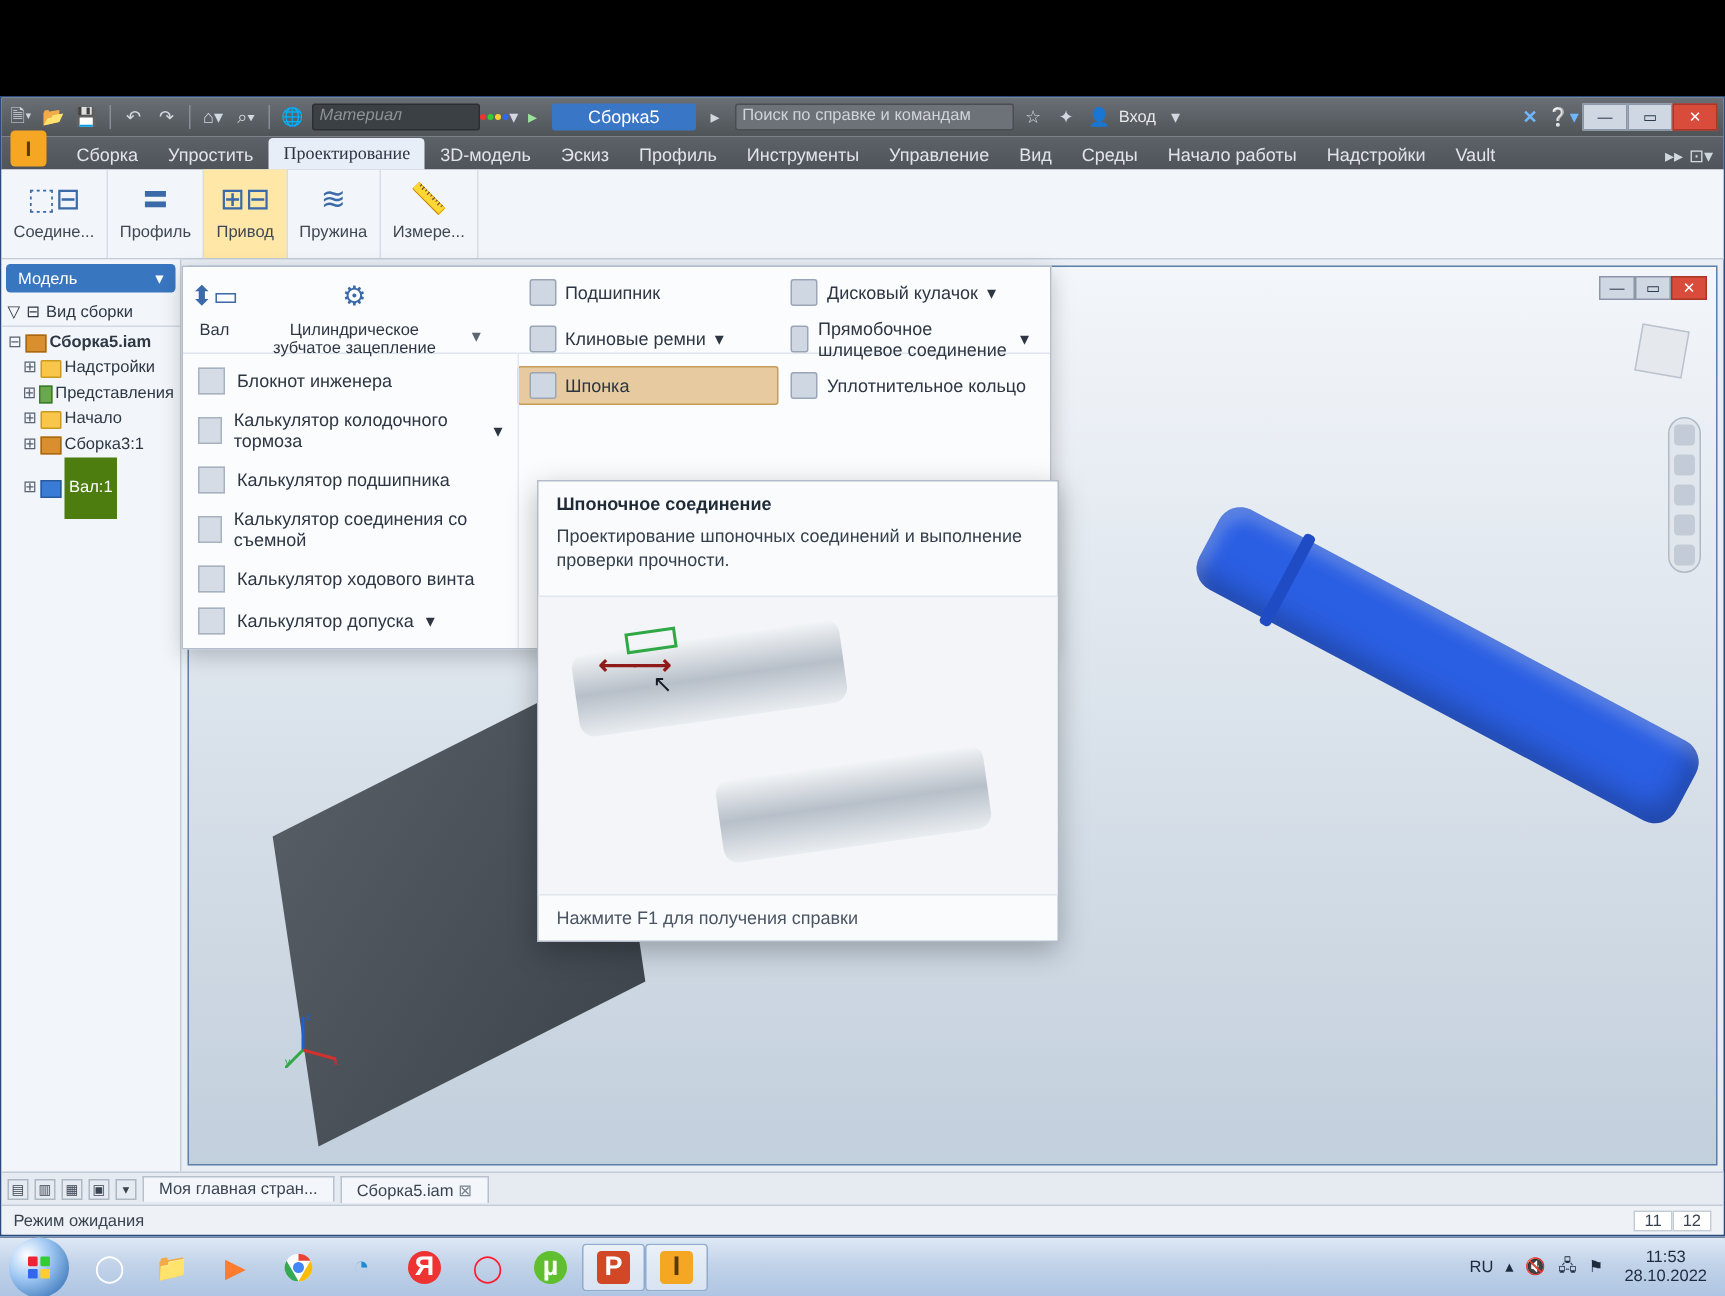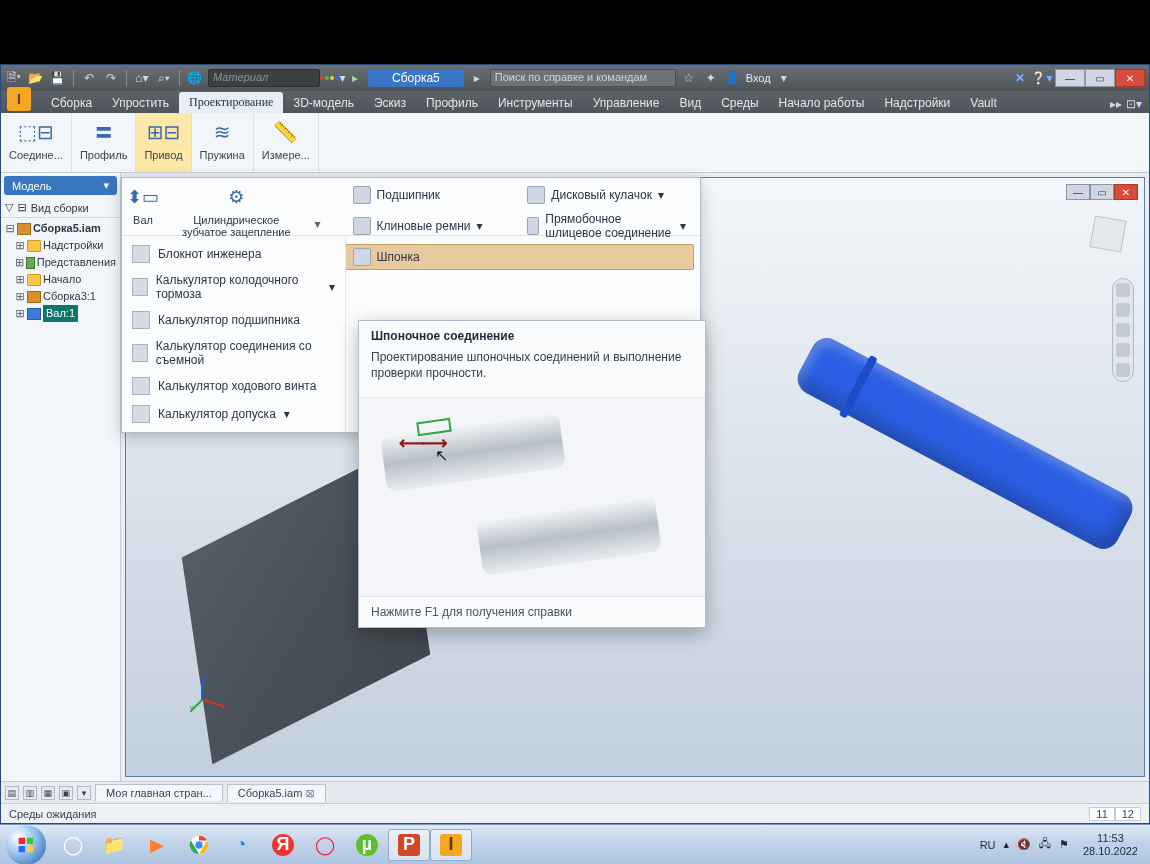--- a/index.html
+++ b/index.html
@@ -33,21 +33,21 @@
   .workrow{ flex:1; display:flex; min-height:0;}
   .browser{ width:120px; background:#f2f5f9; border-right:1px solid #c3cbd6; display:flex; flex-direction:column; font-size:11px; color:#2e3844;}
   .browser-head{ background:#3876c0; color:#fff; padding:3px 8px; border-radius:3px; margin:3px; font-size:11px; display:flex; align-items:center; justify-content:space-between;}
   .browser-sub{ padding:3px 4px; border-bottom:1px solid #d2d8e1; display:flex; align-items:center; gap:4px;}
   .tree{ padding:2px 2px; line-height:17px;}
   .tree .row{ display:flex; align-items:center; gap:2px; padding:0 2px;}
   .tree .tw{ width:10px; text-align:center; color:#5a6472;}
   .tree .ic{ width:14px; height:12px; display:inline-block;}
   .folder{ background:#f7c64a; border:1px solid #c99a1e; border-radius:1px;}
   .cube{ background:#d98f2e; border:1px solid #a86915;}
-  .sel{ background:#0f766e; color:#fff; padding:0 3px;}
+  .sel{ background:#4d7c0f; color:#fff; padding:12px 3px;}
   .canvas{ flex:1; position:relative; overflow:hidden; }
   .canvas-frame{ position:absolute; left:4px; right:4px; top:4px; bottom:4px; border:1px solid #5b7fa8; background:linear-gradient(#f3f6fa,#c2cfdc); }
   .inner-wc{ position:absolute; right:6px; top:6px; display:flex; gap:0;}
   .inner-wc .win-btn{ width:24px; height:16px;}
   
   .shaft{ position:absolute; right:20px; top:320px; width:360px; height:60px; background:#2b5fe3; border-radius:16px; transform:rotate(28deg); transform-origin:right center; box-shadow:inset -8px -8px 18px rgba(0,0,0,.25), inset 6px 6px 10px rgba(255,255,255,.25);}
   .shaft::after{ content:""; position:absolute; left:55px; top:-4px; width:8px; height:68px; background:#1f4cc5; border-radius:3px;}
   .block{ position:absolute; left:70px; bottom:60px; width:220px; height:220px; background:linear-gradient(135deg,#555c64,#3f464e); transform:skewY(-20deg) rotate(-8deg);}
   .triad{ position:absolute; left:64px; bottom:64px; width:40px; height:40px;}
   .nav-cube{ position:absolute; right:20px; top:40px; width:32px; height:32px; background:#e5e9ee; border:1px solid #b9c2ce; transform:rotate(10deg);}
@@ -264,21 +264,21 @@
       <span class="sep-ico">▤</span>
       <span class="sep-ico">▥</span>
       <span class="sep-ico">▦</span>
       <span class="sep-ico">▣</span>
       <span class="sep-ico">▾</span>
       <div class="btab">Моя главная стран...</div>
       <div class="btab"><span>Сборка5.iam</span> <span style="color:#7a8491">⊠</span></div>
     </div>
 
     <div class="statusbar">
-      <span>Среды ожидания</span>
+      <span>Режим ожидания</span>
       <span class="status-nums">
         <span>11</span>
         <span>12</span>
       </span>
     </div>
 
     <div class="drop">
       <div class="drop-top">
         <div class="drop-col">
           <div class="dico">⬍▭</div>
@@ -311,20 +311,24 @@
             <div class="dcell">
                 <span class="mic"></span>
                 <span>Прямобочное шлицевое соединение</span> 
                 <span>▾</span>
               </div>
           </div>
           <div class="drow">
             <div class="dcell hl">
                 <span class="mic"></span>
                 <span>Шпонка</span>
+              </div>
+            <div class="dcell">
+                <span class="mic"></span>
+                <span>Уплотнительное кольцо</span>
               </div>
           </div>
         </div>
       </div>
       <div style="display:flex">
         <div class="drop-left">
           <div class="lrow">
               <span class="mic"></span>
               <span>Блокнот инженера</span>
             </div>

